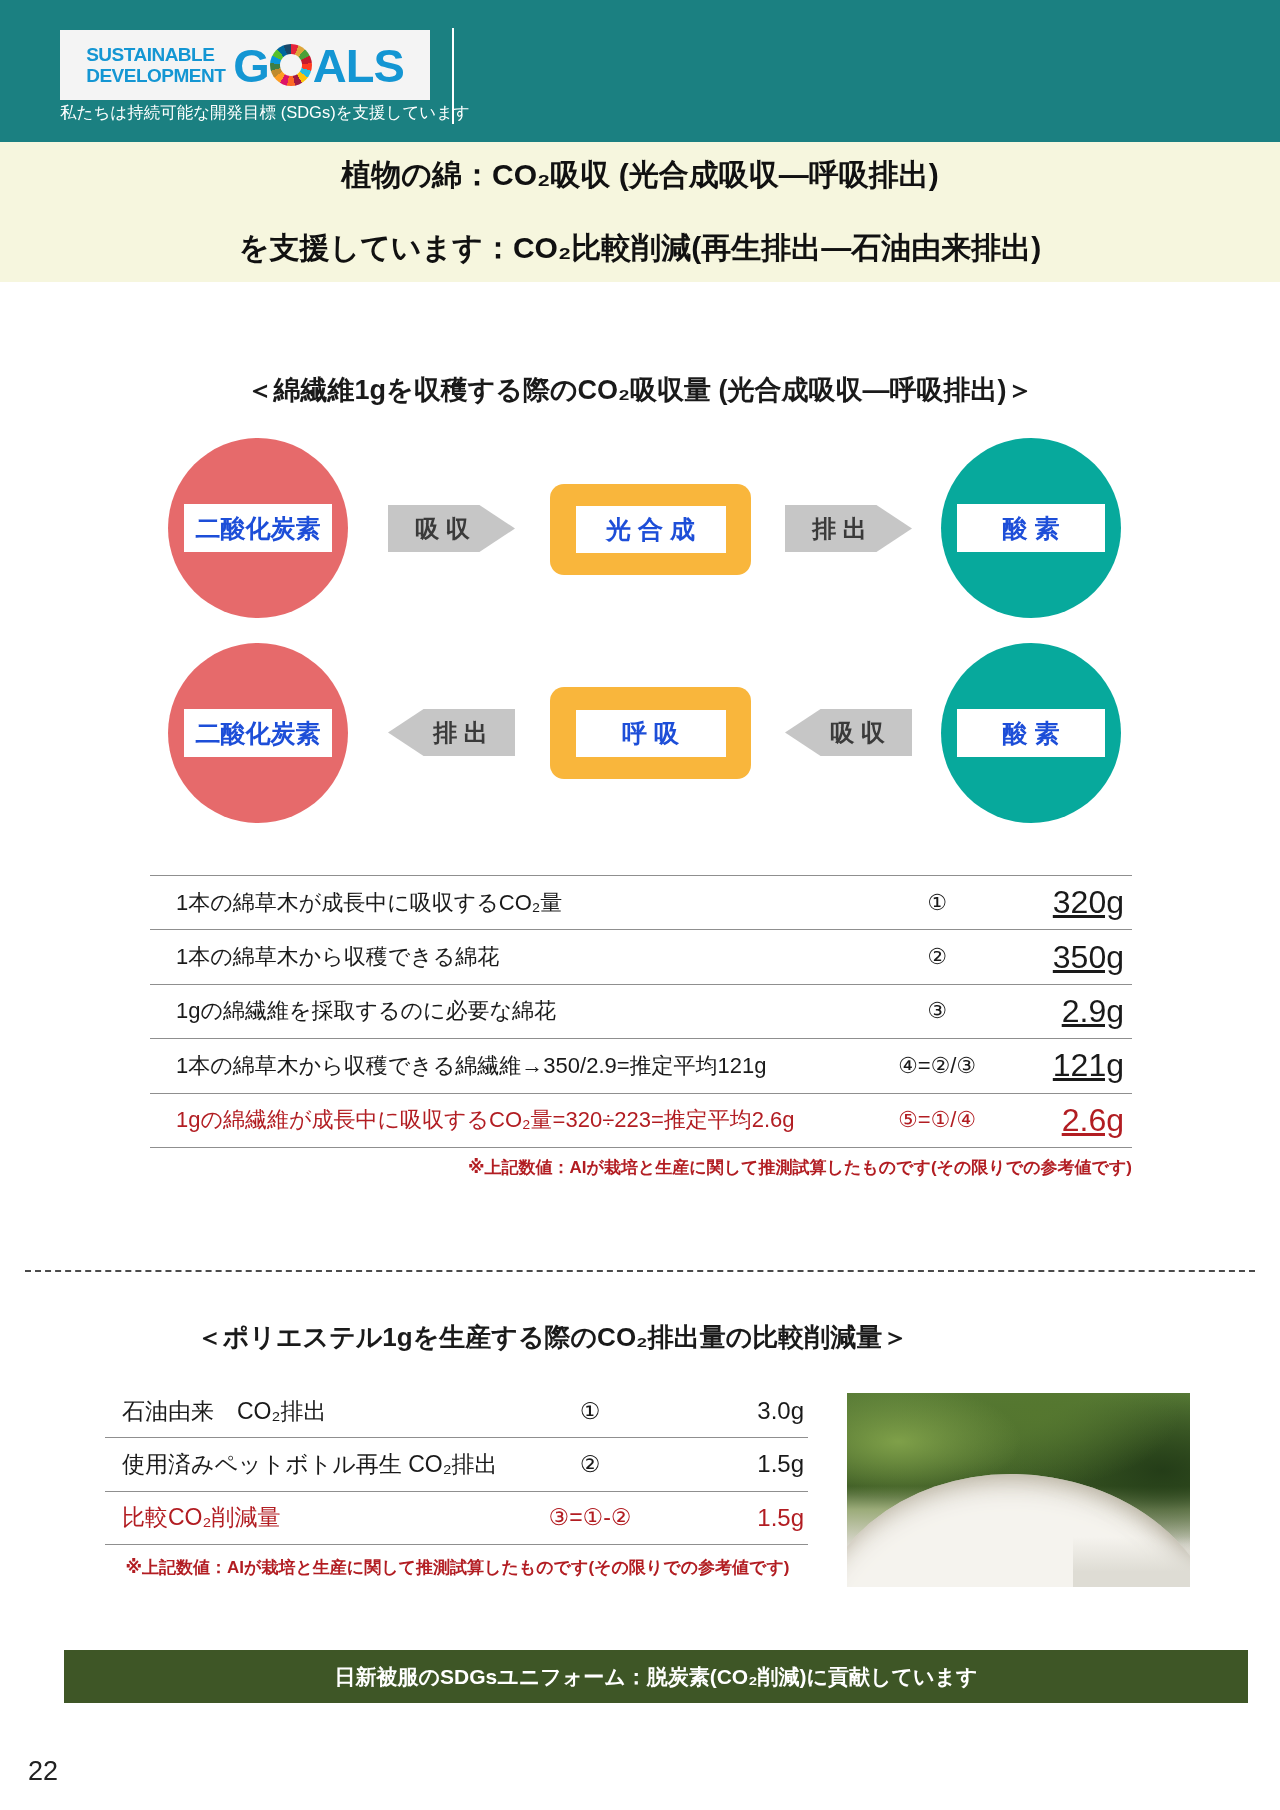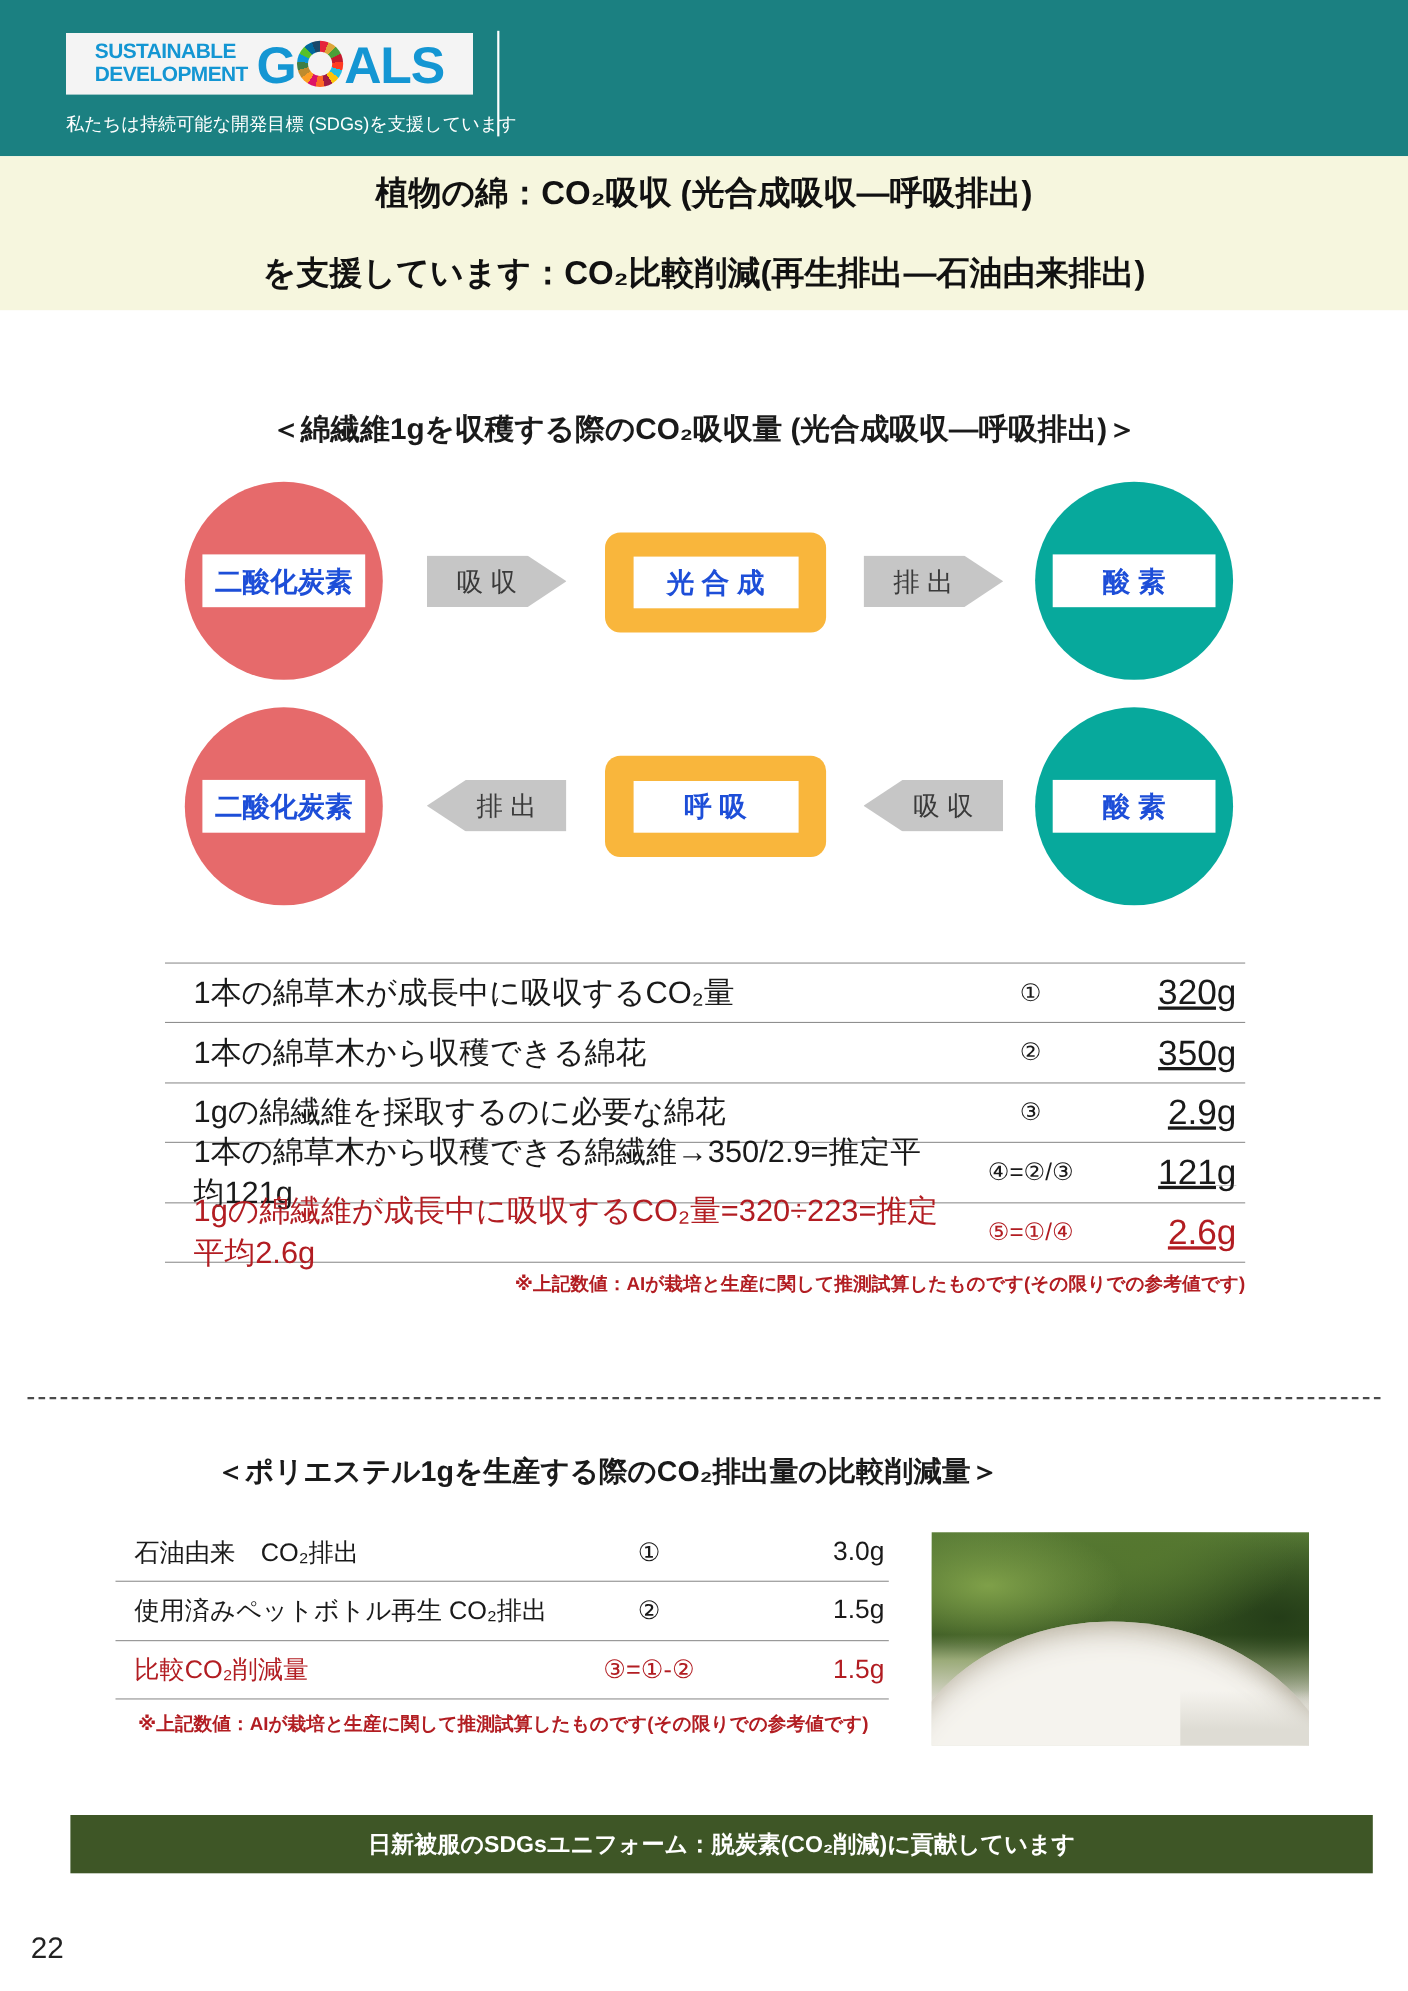--- a/index.html
+++ b/index.html
@@ -5,21 +5,21 @@
   * { margin:0; padding:0; box-sizing:border-box; }
   html,body { background:#e8e8e8; }
   body { font-family:"Liberation Sans","DejaVu Sans",sans-serif; }
   .page {
     position:relative; width:1280px; height:1810px; margin:0 auto;
     background:#ffffff; overflow:hidden; color:#1a1a1a;
   }
 
   
   .header { position:absolute; left:0; top:0; width:1280px; height:142px; background:#1b8081; }
-  .logo-box { position:absolute; left:60px; top:30px; width:370px; height:56px; background:#f4f4f4;
+  .logo-box { position:absolute; left:60px; top:30px; width:370px; height:70px; background:#f4f4f4;
               display:flex; align-items:center; justify-content:center; gap:8px; }
   .logo-words { text-align:left; color:#1496d3; font-weight:800; font-size:19px; line-height:21px; letter-spacing:-0.5px; }
   .goals-row { display:flex; align-items:center; color:#1496d3; font-weight:800; font-size:47px; letter-spacing:-1px; }
   .sdg-wheel { width:42px; height:42px; border-radius:50%; position:relative; margin:0 1px;
     background:conic-gradient(#e5243b 0 21deg,#dda63a 21deg 42deg,#4c9f38 42deg 64deg,#c5192d 64deg 85deg,
       #ff3a21 85deg 106deg,#26bde2 106deg 127deg,#fcc30b 127deg 148deg,#a21942 148deg 169deg,
       #fd6925 169deg 191deg,#dd1367 191deg 212deg,#fd9d24 212deg 233deg,#bf8b2e 233deg 254deg,
       #3f7e44 254deg 275deg,#0a97d9 275deg 296deg,#56c02b 296deg 318deg,#00689d 318deg 339deg,#19486a 339deg 360deg); }
   .sdg-wheel::after { content:""; position:absolute; inset:10px; background:#f4f4f4; border-radius:50%; }
   .tagline { position:absolute; left:60px; top:102px; color:#ffffff; font-size:16.5px; font-weight:500; }
@@ -43,28 +43,28 @@
             display:flex; align-items:center; justify-content:center; }
   .circle.red { background:#e66a6b; }
   .circle.teal { background:#07a99c; }
   .chip { background:#ffffff; width:148px; height:48px; display:flex; align-items:center; justify-content:center;
           font-size:25px; font-weight:bold; color:#1d4ed8; white-space:nowrap; }
   .yellowbox { position:absolute; width:201px; background:#f9b63c; border-radius:14px;
                display:flex; align-items:center; justify-content:center; }
   .yellowbox .chip { width:150px; height:47px; }
   .arrow { position:absolute; width:127px; height:47px; background:#c6c6c6;
            display:flex; align-items:center; justify-content:center;
-           font-size:24px; font-weight:normal; color:#3a3a3a; white-space:nowrap; }
+           font-size:24px; font-weight:bold; color:#3a3a3a; white-space:nowrap; }
   .arrow.right { clip-path:polygon(0 0,72% 0,100% 50%,72% 100%,0 100%); padding-right:18px; }
   .arrow.left  { clip-path:polygon(100% 0,28% 0,0 50%,28% 100%,100% 100%); padding-left:18px; }
 
   
   .table1 { position:absolute; left:150px; top:875px; width:982px; border-top:1px solid #8f8f8f; }
   .table1 .row { height:54.4px; border-bottom:1px solid #8f8f8f; display:flex; align-items:center; }
-  .table1 .lbl { flex:1; padding-left:26px; font-size:28px; }
+  .table1 .lbl { flex:1; padding-left:26px; font-size:22px; }
   .table1 .ref { width:150px; text-align:center; font-size:22px; }
   .table1 .val { width:120px; text-align:right; padding-right:8px; font-size:32px;text-decoration:underline; }
 
   .table2 { position:absolute; left:105px; top:1385px; width:703px; }
   .table2 .row { height:53.3px; border-bottom:1px solid #8f8f8f; display:flex; align-items:center; }
   .table2 .lbl { flex:1; padding-left:17px; font-size:23px; }
   .table2 .ref { width:170px; text-align:center; font-size:23px; }
   .table2 .val { width:133px; text-align:right; padding-right:4px; font-size:24px; }
 
   .row.red-row .lbl, .row.red-row .ref, .row.red-row .val { color:#b21d22; }

